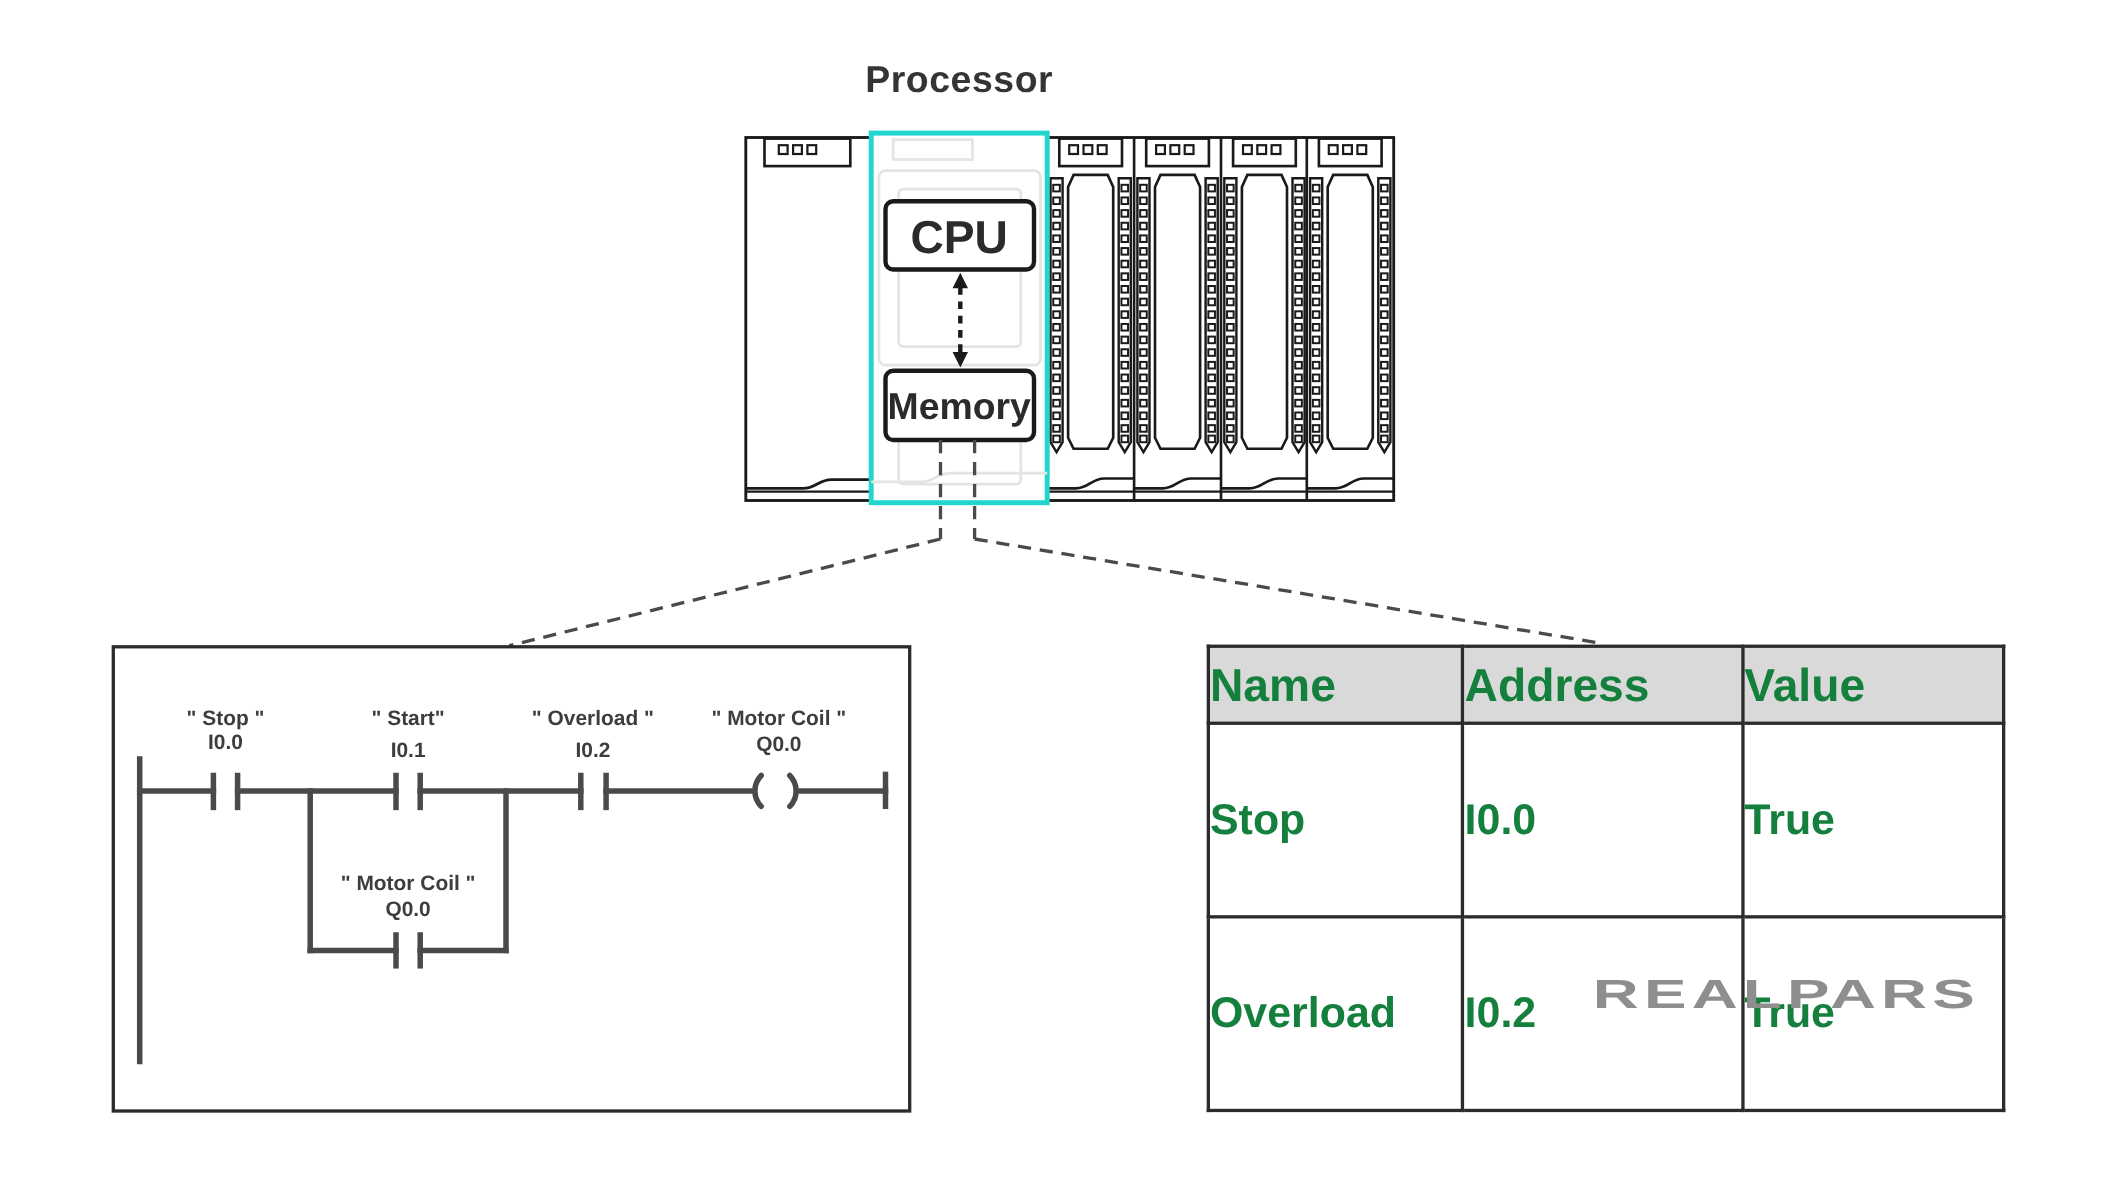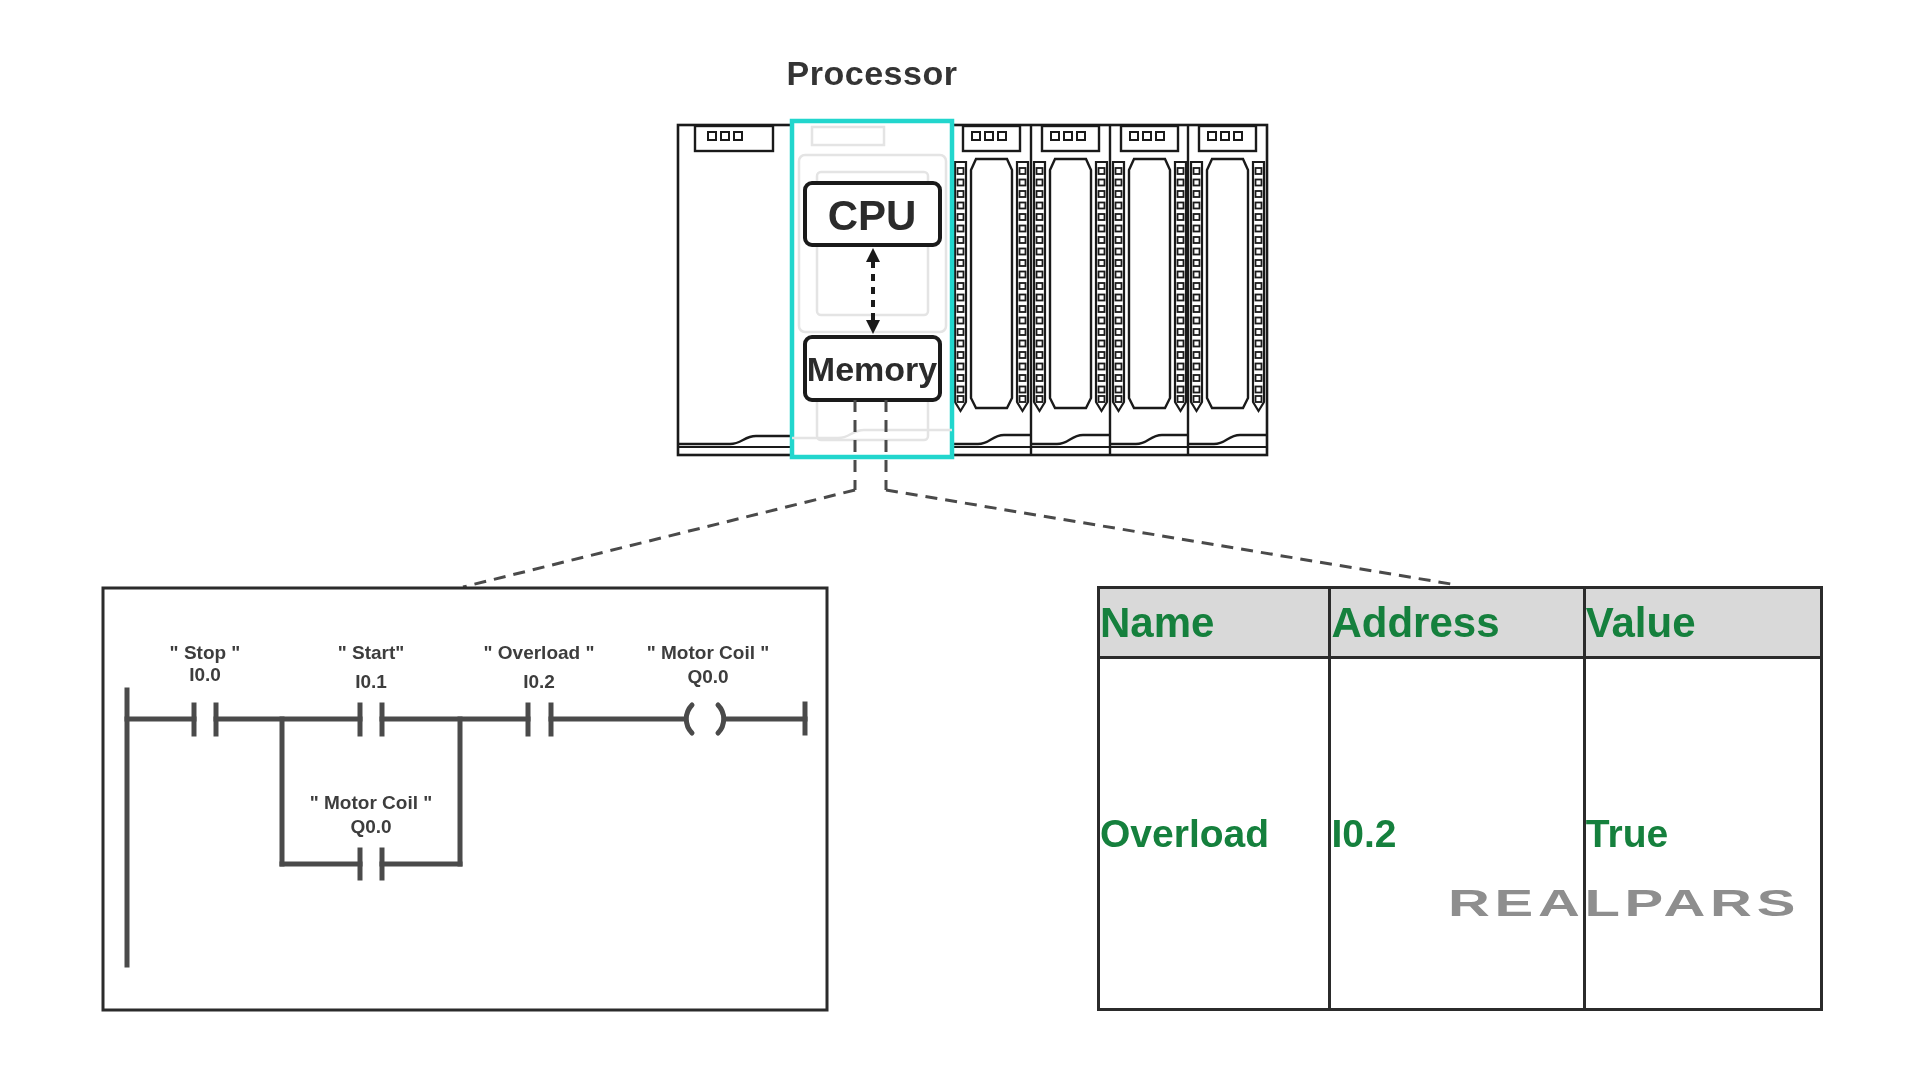--- a/index.html
+++ b/index.html
@@ -207,20 +207,25 @@
   <table class="io-table">
     <thead>
       <tr>
         <th class="col-name">Name</th>
         <th class="col-addr">Address</th>
         <th class="col-val">Value</th>
       </tr>
     </thead>
     <tbody>
       <tr>
+        <td>Stop</td>
+        <td>I0.0</td>
+        <td>True</td>
+      </tr>
+      <tr>
         <td>Overload</td>
         <td>I0.2</td>
         <td>True</td>
       </tr>
     </tbody>
   </table>
 
   <svg class="watermark-svg" width="380" height="44" viewBox="0 0 380 44">
     <text x="2" y="34" font-size="37" fill="#8E8E8E" letter-spacing="3" textLength="352" lengthAdjust="spacingAndGlyphs">REALPARS</text>
   </svg>

